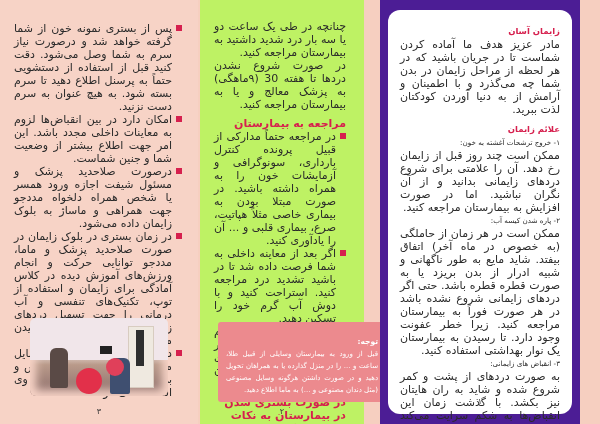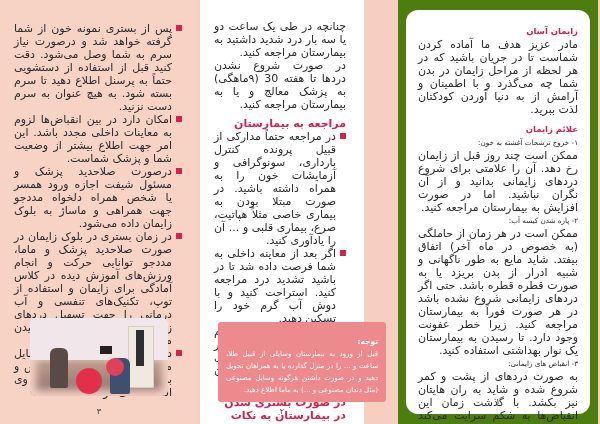--- a/index.html
+++ b/index.html
@@ -20,38 +20,38 @@
     .photo .wall { position:absolute; left:0; right:0; top:0; height:42px; background:#f1e6ea; }
     .photo .door { position:absolute; right:14px; top:8px; width:26px; height:62px; background:#efe9e0; border:1px solid #d8ccc0; }
     .photo .ball1 { position:absolute; left:46px; top:50px; width:26px; height:26px; border-radius:50%; background:#e2304a; }
     .photo .ball2 { position:absolute; right:44px; top:40px; width:18px; height:18px; border-radius:50%; background:#e0405a; }
     .photo .p1 { position:absolute; left:20px; top:30px; width:18px; height:40px; background:#5a4a46; border-radius:6px 6px 2px 2px; }
     .photo .p2 { position:absolute; left:80px; top:40px; width:20px; height:36px; background:#3f4f70; border-radius:6px 6px 2px 2px; }
     .photo .p3 { position:absolute; left:106px; top:12px; width:8px; height:36px; background:#2e2e2e; }
     .photo .tv { position:absolute; left:70px; top:28px; width:12px; height:8px; background:#222; }
 
     
-    #p2 { left: 200px; width: 164px; background: #ffffff; padding: 20px 18px 0 14px; }
+    #p2 { left: 200px; width: 164px; background: #bef264; padding: 20px 18px 0 14px; }
     .note { position: absolute; left: 18px; top: 322px; width: 168px; height: 80px; background: #ec8a8e; border-radius: 3px; padding: 14px 8px; color: #fff; }
     .note .ntitle { font-weight: bold; font-size: 7.5px; line-height: 12px; }
     .note .ntext { font-size: 7px; line-height: 12px; text-align: justify; }
     .redtitle { color: #d6204e; font-weight: bold; font-size: 11px; line-height: 13px; margin-top: 6px; }
 
     
-    #p1 { left: 398px; width: 200px; background: #4d7c0f; padding: 10px 10px 6px 8px; }
+    #p1 { left: 380px; width: 200px; background: #4c1d95; padding: 10px 10px 6px 8px; }
     .card { position: absolute; left: 8px; right: 8px; top: 10px; bottom: 10px; background: #ffffff; border-radius: 12px; padding: 14px 12px 0 12px; }
     .card .heading:first-child { margin-top: 0; }
     .sub { font-size: 7.2px; line-height: 13px; color: #2a2a2a; }
   </style>
 </head>
 <body>
 
 <div class="panel" id="p3">
   <div class="text bullet">پس از بستری نمونه خون از شما گرفته خواهد شد و درصورت نیاز سرم به شما وصل می‌شود. دقت کنید قبل از استفاده از دستشویی حتماً به پرسنل اطلاع دهید تا سرم بسته شود. به هیچ عنوان به سرم دست نزنید.</div>
-  <div class="text bullet">امکان دارد در بین انقباض‌ها لزوم به معاینات داخلی مجدد باشد. این امر جهت اطلاع بیشتر از وضعیت شما و پزشک شماست.</div>
+  <div class="text bullet">امکان دارد در بین انقباض‌ها لزوم به معاینات داخلی مجدد باشد. این امر جهت اطلاع بیشتر از وضعیت شما و جنین شماست.</div>
   <div class="text bullet">درصورت صلاحدید پزشک و مسئول شیفت اجازه ورود همسر یا شخص همراه دلخواه مددجو جهت همراهی و ماساژ به بلوک زایمان داده می‌شود.</div>
   <div class="text bullet">در زمان بستری در بلوک زایمان در صورت صلاحدید پزشک و ماما، مددجو توانایی حرکت و انجام ورزش‌های آموزش دیده در کلاس آمادگی برای زایمان و استفاده از توپ، تکنیک‌های تنفسی و آب درمانی را جهت تسهیل دردهای زایمان دارد. همچنین نوشیدن مایعات بلامانع است.</div>
   <div class="text bullet">درصورت صلاحدید پزشک و تمایل مددجو استفاده از گاز انتونوکس و بی دردی اپی دورال جهت وی استفاده می‌شود.</div>
   <div class="photo">
     <div class="wall"></div>
     <div class="door"></div>
     <div class="tv"></div>
     <div class="p1"></div>
     <div class="p2"></div>
     <div class="p3"></div>

